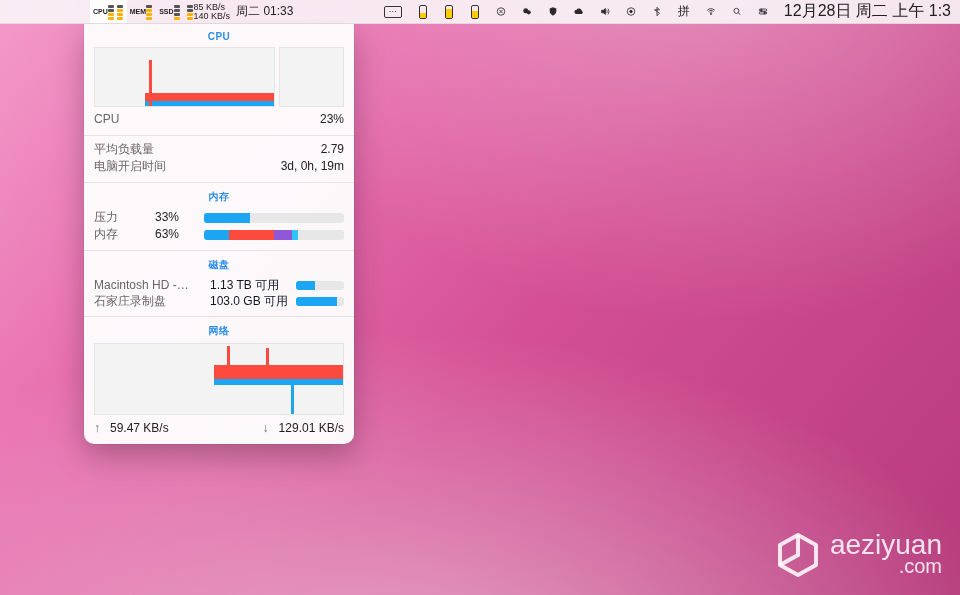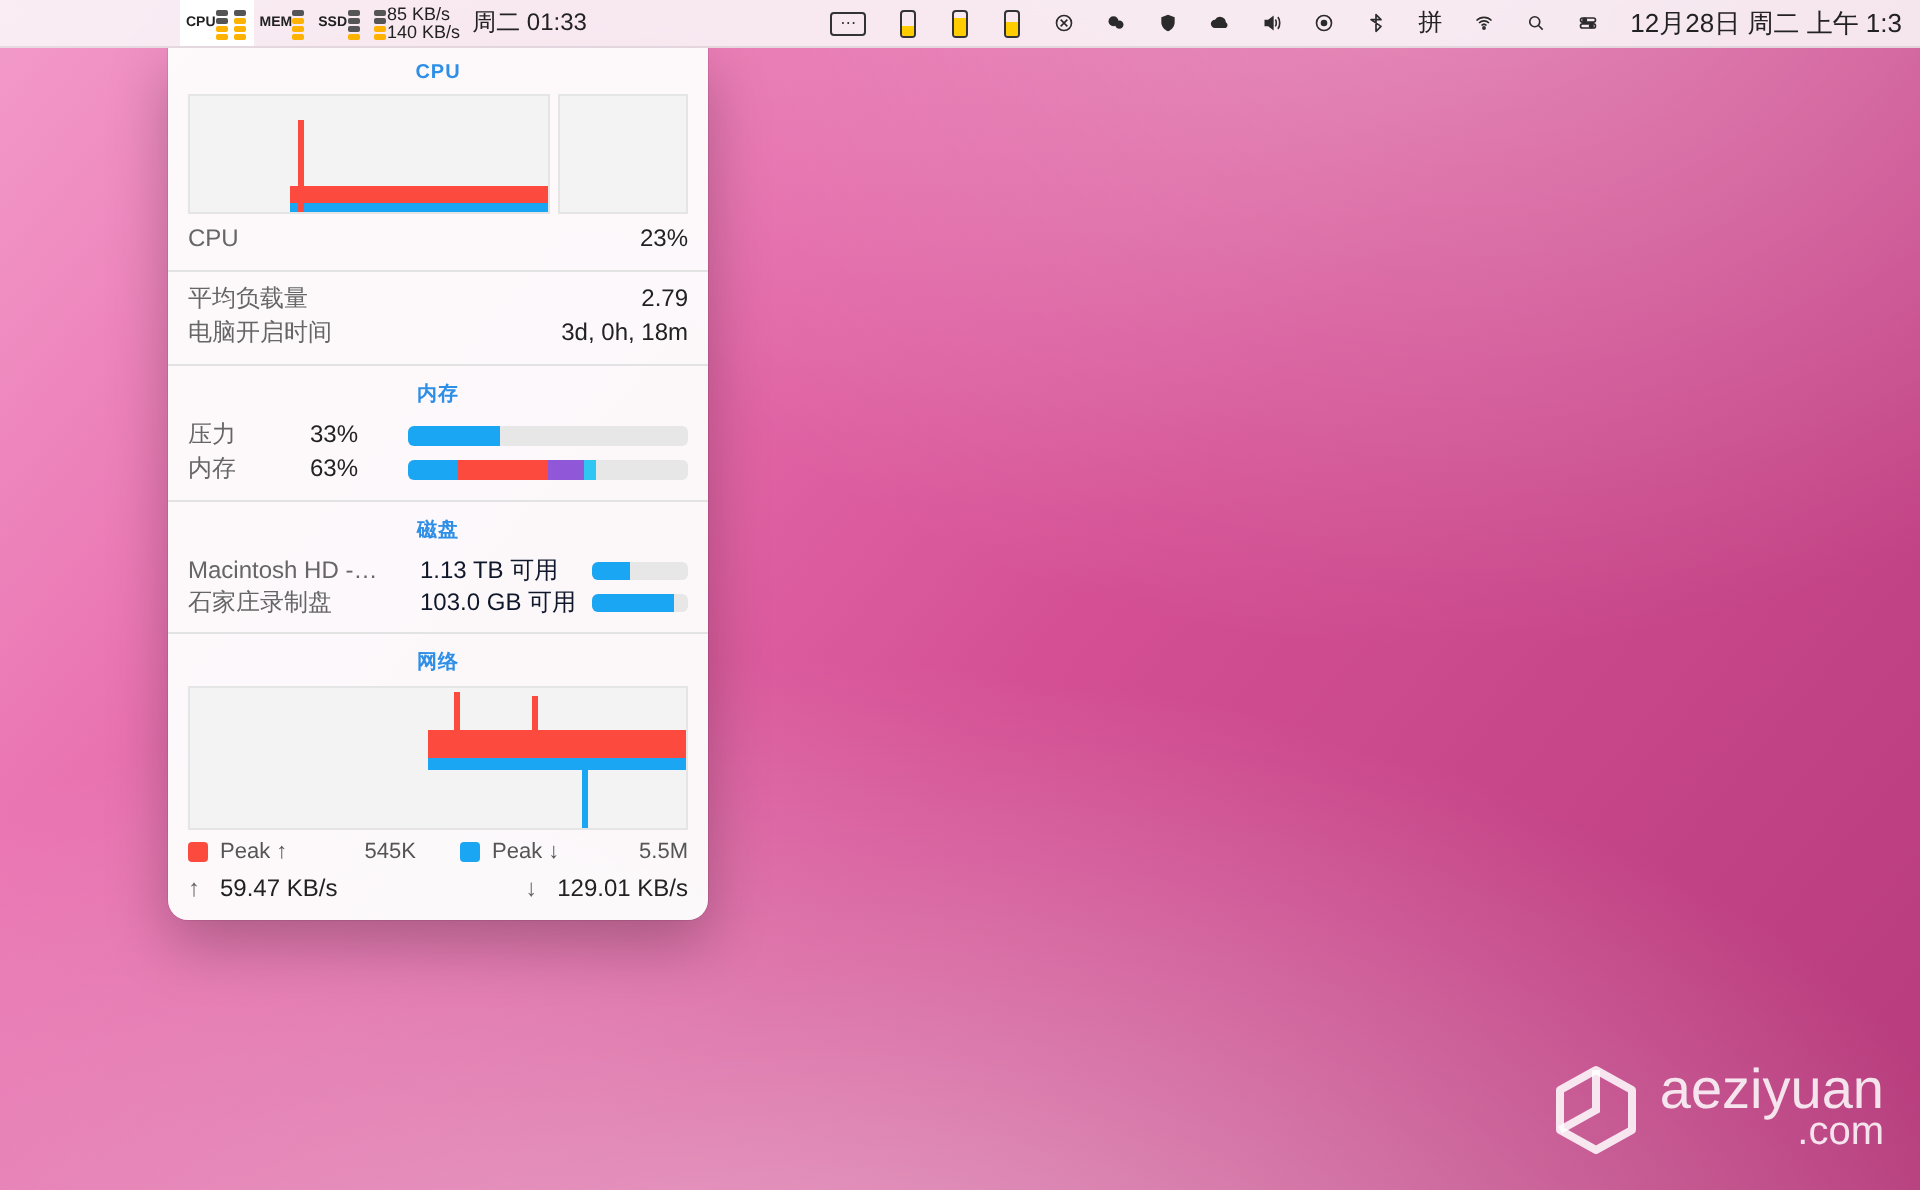--- a/index.html
+++ b/index.html
@@ -222,21 +222,21 @@
         </svg>
       </span>
     <span class="slot menu-icon">
         <svg viewBox="0 0 24 24" fill="none" stroke="currentColor" stroke-width="2">
           <rect x="3" y="6" width="18" height="5" rx="2.5"></rect>
           <rect x="3" y="13" width="18" height="5" rx="2.5"></rect>
           <circle cx="8" cy="8.5" r="2" fill="currentColor"></circle>
           <circle cx="16" cy="15.5" r="2" fill="currentColor"></circle>
         </svg>
       </span>
-    <span class="slot pill" style="font-size:13px">12月28日 周二 上午 1:3</span>
+    <span class="slot pill" style="font-size:16px">12月28日 周二 上午 1:3</span>
   </div>
 </div>
 
 <div class="panel">
 
   <div class="section">
     <div class="sec-title">CPU</div>
     <div class="cpu-chart">
       <div class="big">
         <div class="cpu-big-fill"></div>
@@ -263,21 +263,21 @@
     .cpu-chart .small i::after{height:calc(var(--b)*1%);}
   </style>
 
   <div class="section">
     <div class="row">
       <span class="label">平均负载量</span>
       <span class="value">2.79</span>
     </div>
     <div class="row">
       <span class="label">电脑开启时间</span>
-      <span class="value">3d, 0h, 18m</span>
+      <span class="value">3d, 0h, 19m</span>
     </div>
   </div>
 
   <div class="section">
     <div class="sec-title">内存</div>
     <div class="row">
       <span style="width:52px" class="label">压力</span>
       <span style="width:40px" class="value">33%</span>
       <span class="meter">
         <span class="blue" style="left:0;width:33%"></span>
@@ -319,29 +319,20 @@
       <div class="net-up">
         <div class="fill"></div>
         <div class="spike" style="left:10%;height:95%"></div>
         <div class="spike" style="left:40%;height:88%"></div>
       </div>
       <div class="net-dn">
         <div class="fill"></div>
         <div class="spike" style="left:60%;height:100%"></div>
       </div>
     </div>
-    <div class="legend">
-      <span class="sw" style="background:#fd4a3e"></span>
-      <span>Peak ↑</span>
-      <span class="grow" style="text-align:right">545K</span>
-      <span style="width:10px"></span>
-      <span class="sw" style="background:#1ba6f4"></span>
-      <span>Peak ↓</span>
-      <span class="grow" style="text-align:right">5.5M</span>
-    </div>
     <div class="row" style="margin-top:4px">
       <span style="display:flex;gap:10px;align-items:baseline">
         <span class="label">↑</span>
         <span class="value">59.47 KB/s</span>
       </span>
       <span style="display:flex;gap:10px;align-items:baseline">
         <span class="label">↓</span>
         <span class="value">129.01 KB/s</span>
       </span>
     </div>

